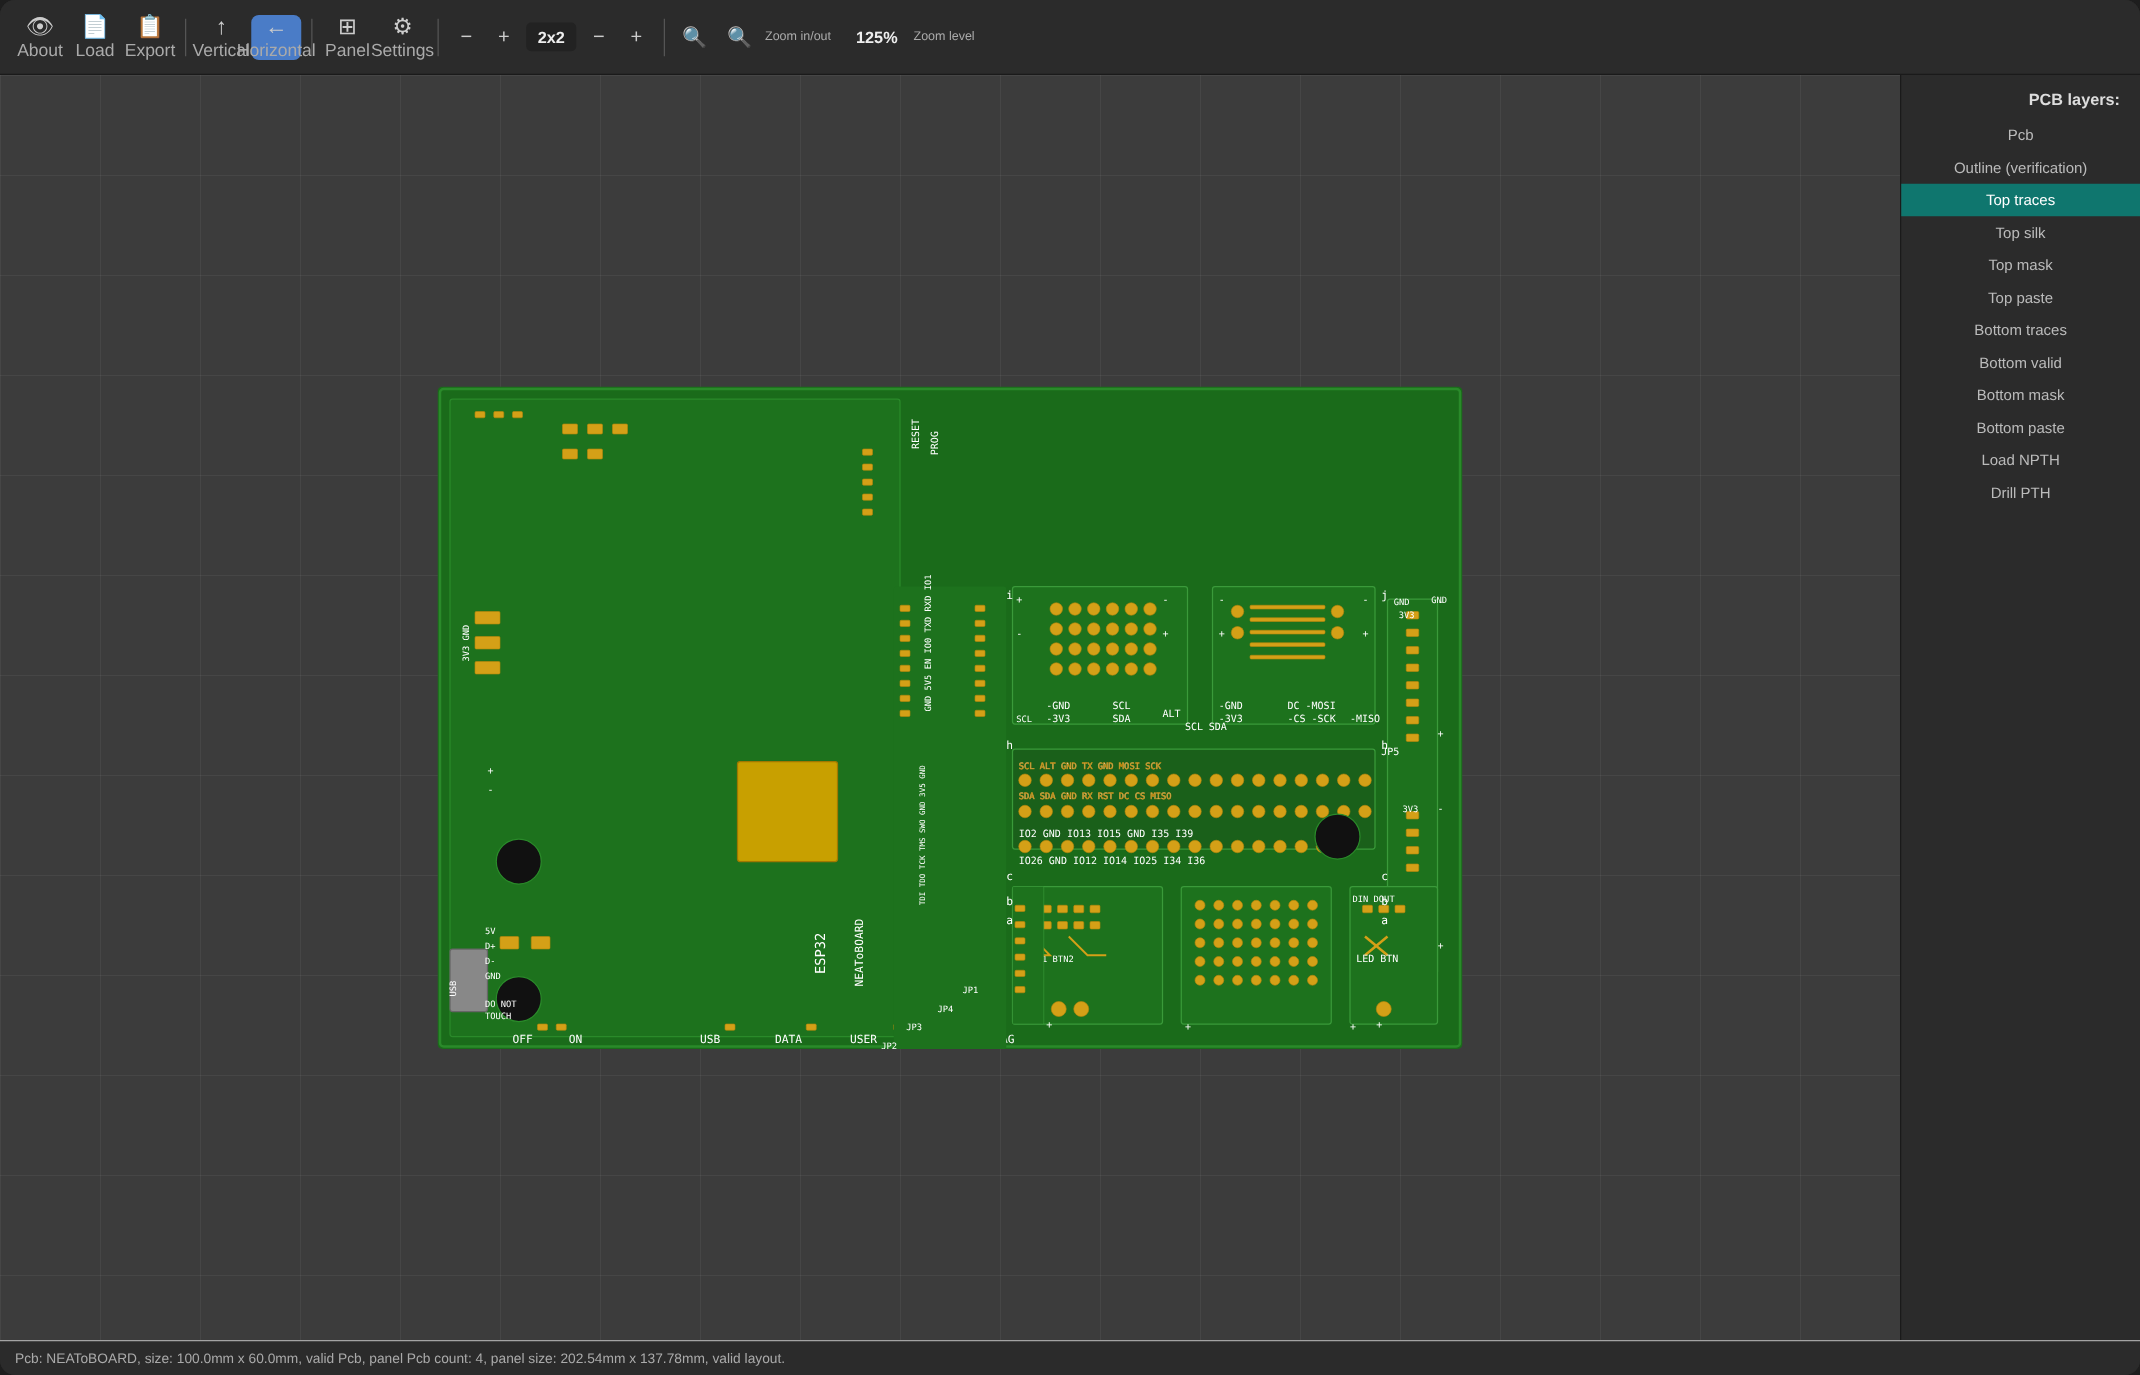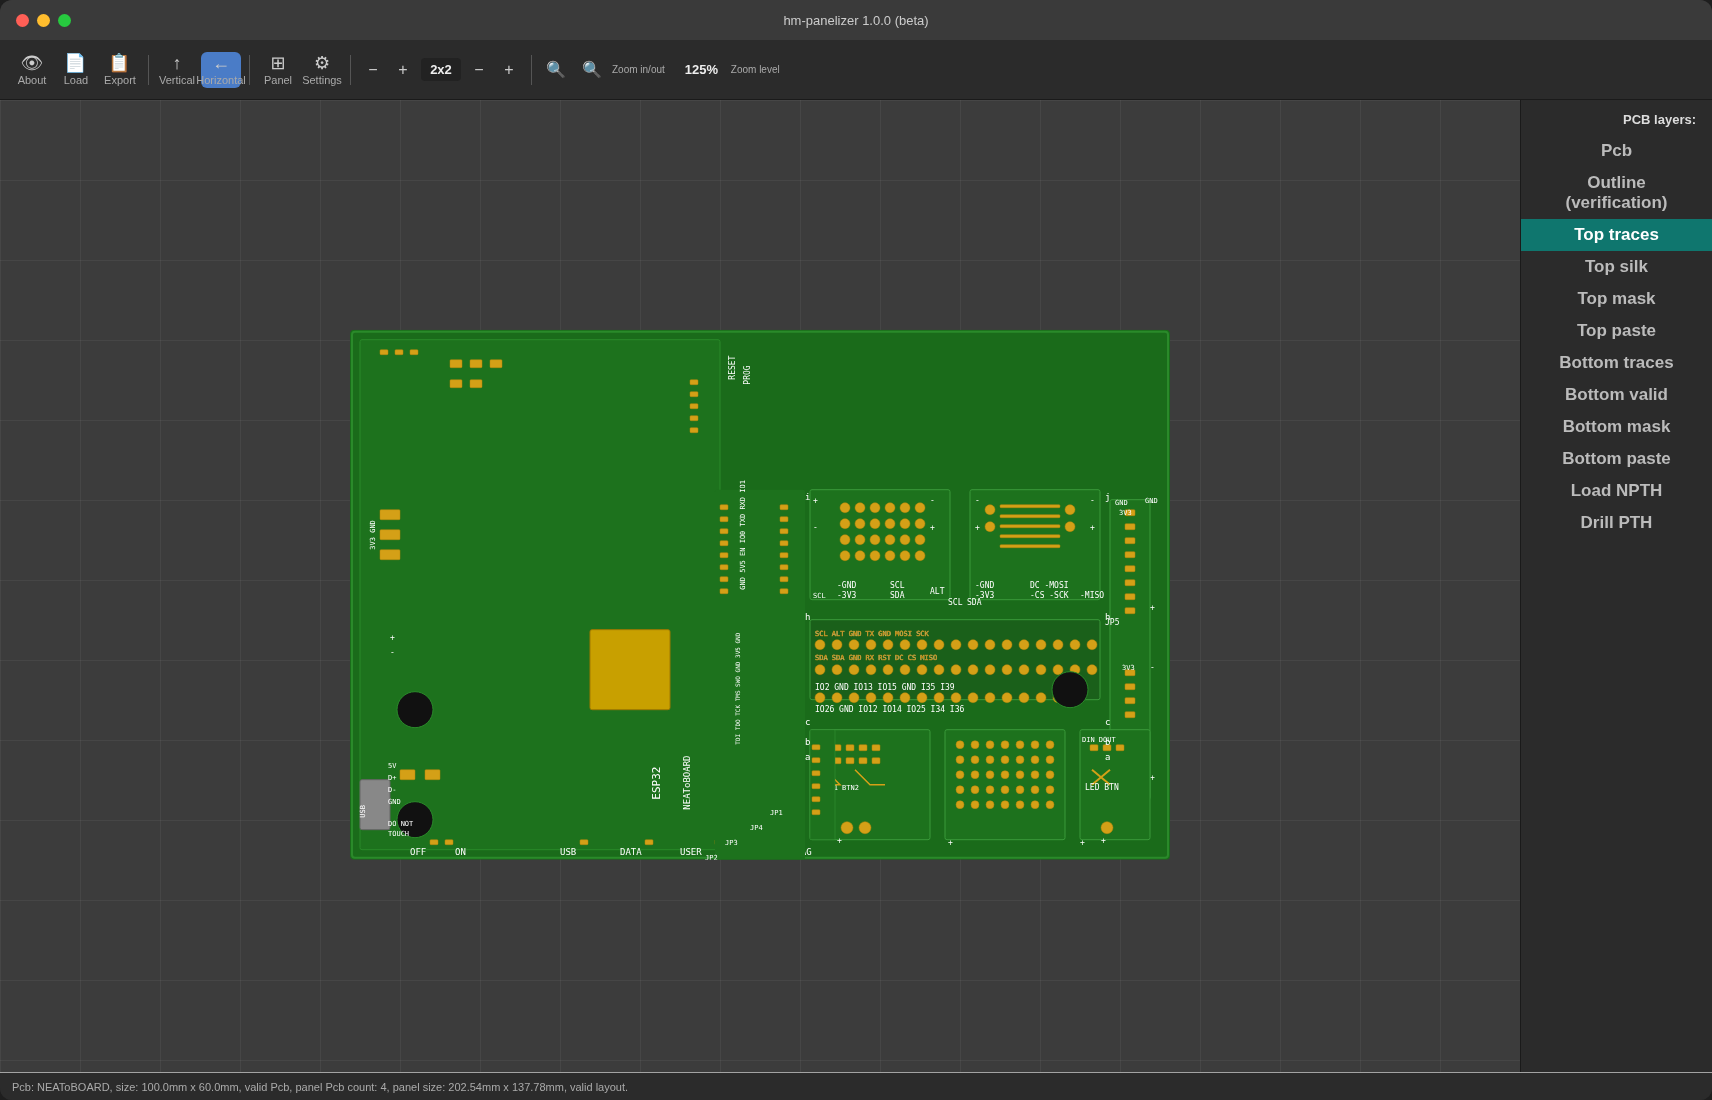--- a/index.html
+++ b/index.html
@@ -67,21 +67,21 @@
       justify-content: center;
       font-size: 10px;
       gap: 2px;
     }
     .toolbar-btn.active { background: #4a7cc7; }
     .toolbar-icon {
       font-size: 18px;
       line-height: 1;
     }
     .toolbar-label {
-      font-size: 11px;
+      font-size: 14px;
       color: #aaa;
       white-space: nowrap;
     }
     .toolbar-sep {
       width: 1px;
       height: 30px;
       background: #555;
       margin: 0 4px;
     }
     .toolbar-group {
@@ -155,48 +155,39 @@
     .sidebar-title {
       padding: 12px 16px 8px;
       color: #ddd;
       font-size: 13px;
       font-weight: 600;
       text-align: right;
     }
     .sidebar-item {
       padding: 6px 16px;
       color: #bbb;
-      font-size: 17px;
+      font-size: 12px;
       cursor: pointer;
       text-align: center;
-      font-weight: bold;
     }
     .sidebar-item.active {
       background: #0f766e;
       color: #fff;
     }
     
     .pcb-svg {
       width: 820px;
       height: 530px;
     }
   </style>
 </head>
 <body>
 
 <div class="window">
 
-  <div class="title-bar">
-    <div class="window-controls">
-      <button class="btn-close"></button>
-      <button class="btn-minimize"></button>
-      <button class="btn-maximize"></button>
-    </div>
-    <span class="title-bar-text">hm-panelizer 1.0.0 (beta)</span>
-  </div>
 
   <div class="toolbar">
 
     <button class="toolbar-btn">
       <span class="toolbar-icon">👁</span>
       <span class="toolbar-label">About</span>
     </button>
 
     <button class="toolbar-btn">
       <span class="toolbar-icon">📄</span>

